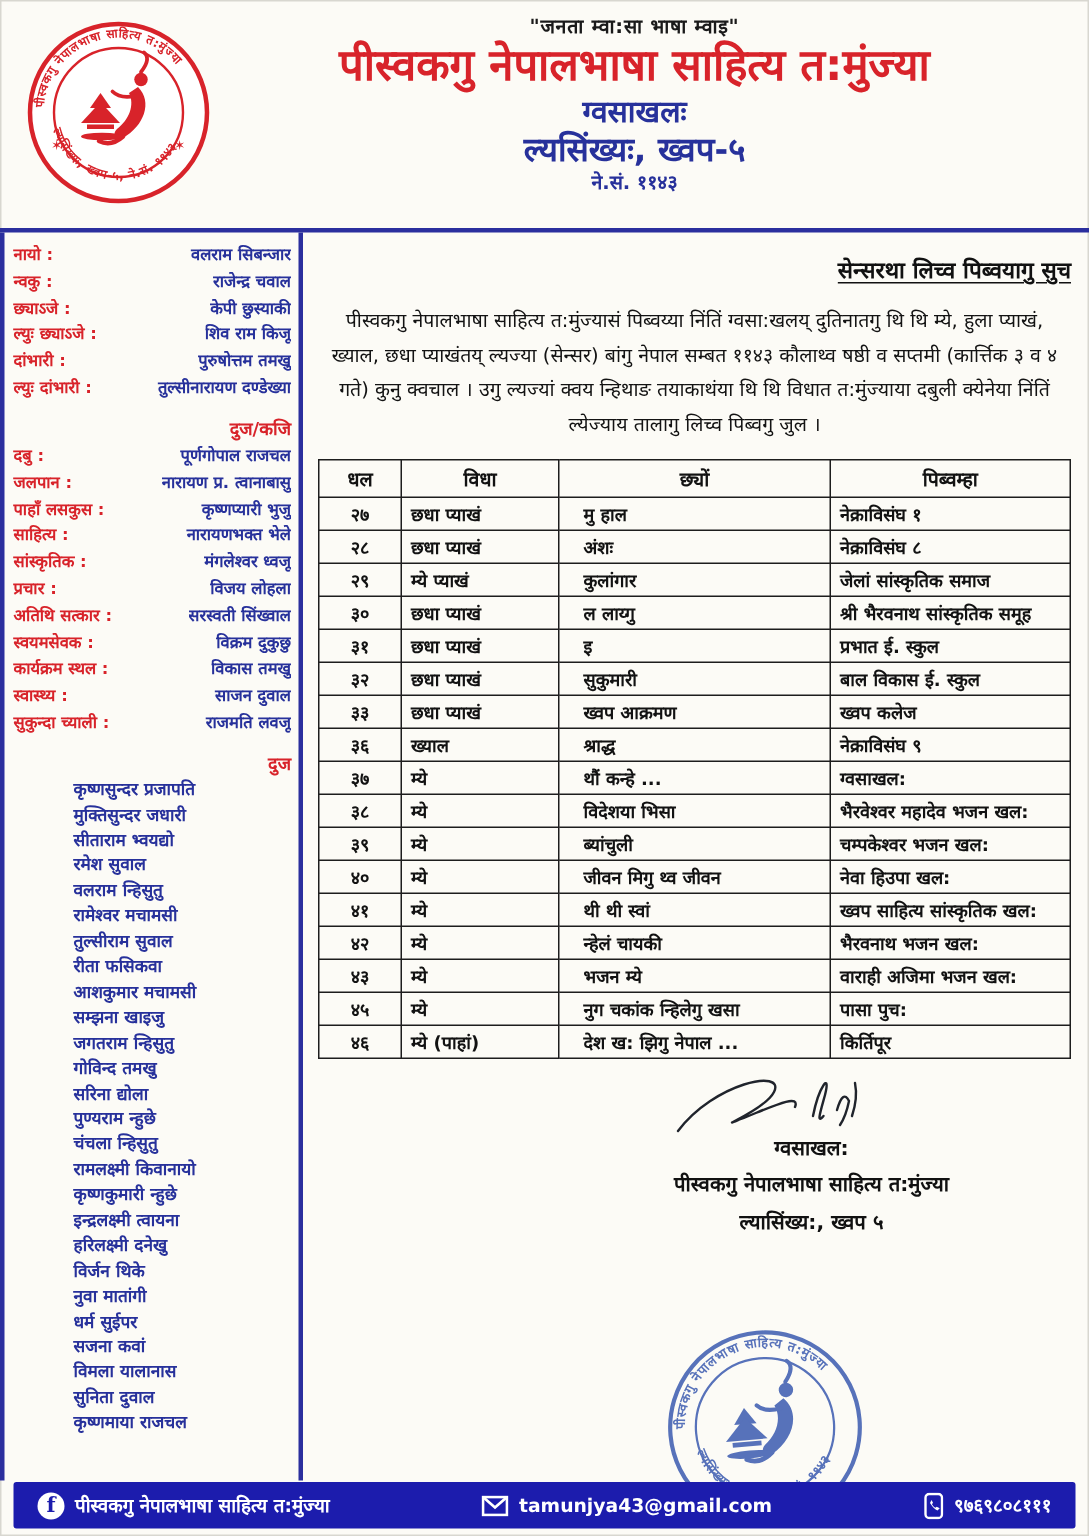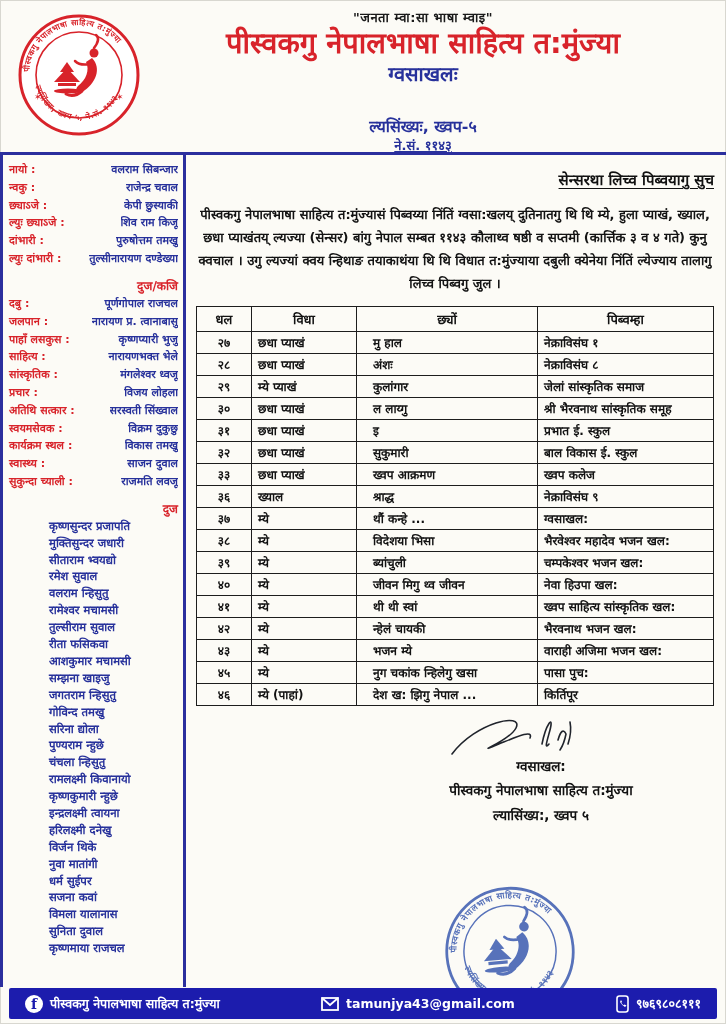--- a/index.html
+++ b/index.html
@@ -9,41 +9,41 @@
     font-family:"DejaVu Sans","Liberation Sans",sans-serif;
     box-shadow:0 0 0 1px #d8d7d0 inset;
   }
   
   .header{position:relative;height:152px;border-bottom:3px solid var(--line,#2b2f9e);}
   .logo{position:absolute;left:16px;top:12px;width:126px;height:126px;}
   .header-text{margin:0 30px 0 150px;text-align:center;padding-top:8px;}
   .slogan{font-size:13px;font-weight:bold;color:#1a1a1a;letter-spacing:.5px;}
   .title{font-size:29px;font-weight:bold;color:var(--red,#d8232a);line-height:1.2;}
   .org-line{font-size:20px;font-weight:bold;color:var(--blue,#27319b);line-height:1.3;}
-  .addr-line{font-size:16px;font-weight:bold;color:var(--blue,#27319b);line-height:1.3;margin-top:30px;}
-  .era-line{font-size:13px;font-weight:bold;color:var(--blue,#27319b);line-height:1.3;text-decoration:underline;}
+  .addr-line{font-size:22px;font-weight:bold;color:var(--blue,#27319b);line-height:1.3;}
+  .era-line{font-size:13px;font-weight:bold;color:var(--blue,#27319b);line-height:1.3;}
   
   .body{display:flex;height:832px;}
   .sidebar{
-    width:186px;flex:none;box-sizing:border-box;overflow:hidden;
+    width:202px;flex:none;box-sizing:border-box;overflow:hidden;
     border-left:3px solid var(--line,#2b2f9e);border-right:3px solid var(--line,#2b2f9e);
     padding:6px 5px 0 6px;
   }
   .side-row{display:flex;justify-content:space-between;align-items:baseline;
     font-size:11px;font-weight:bold;line-height:1.62;white-space:nowrap;}
   .side-label{color:var(--red,#d8232a);margin-right:3px;}
   .side-value{color:var(--blue,#27319b);text-align:right;overflow:hidden;}
   .side-heading{color:var(--red,#d8232a);font-weight:bold;font-size:12px;margin:9px 0 1px 2px;text-align:right;}
   .members .member{color:var(--blue,#27319b);font-weight:bold;font-size:11.5px;
     line-height:1.47;margin-left:40px;white-space:nowrap;}
   
   .main{flex:1;padding:8px 12px 0 10px;box-sizing:border-box;position:relative;}
   .notice-heading{text-align:right;font-weight:bold;font-size:15px;color:#111;
     text-decoration:underline;text-underline-offset:3px;margin:6px 0 14px;}
-  .notice-body{font-size:13px;font-weight:700;color:#131313;line-height:1.78;
+  .notice-body{font-size:13px;font-weight:400;color:#131313;line-height:1.78;
     text-align:center;margin:0 2px 10px;}
   table.program{width:100%;border-collapse:collapse;margin-top:0;}
   .program th,.program td{border:1.6px solid #1d1d1d;color:#121212;
     padding:2px 6px;font-weight:600;}
   .program th{font-size:13px;text-align:center;padding:3px 4px;}
   .program td{font-size:12px;}
   .program td:nth-child(1){width:42px;text-align:center;}
   .program td:nth-child(2){width:92px;}
   .program td:nth-child(3){width:158px;padding-left:16px;}
   

